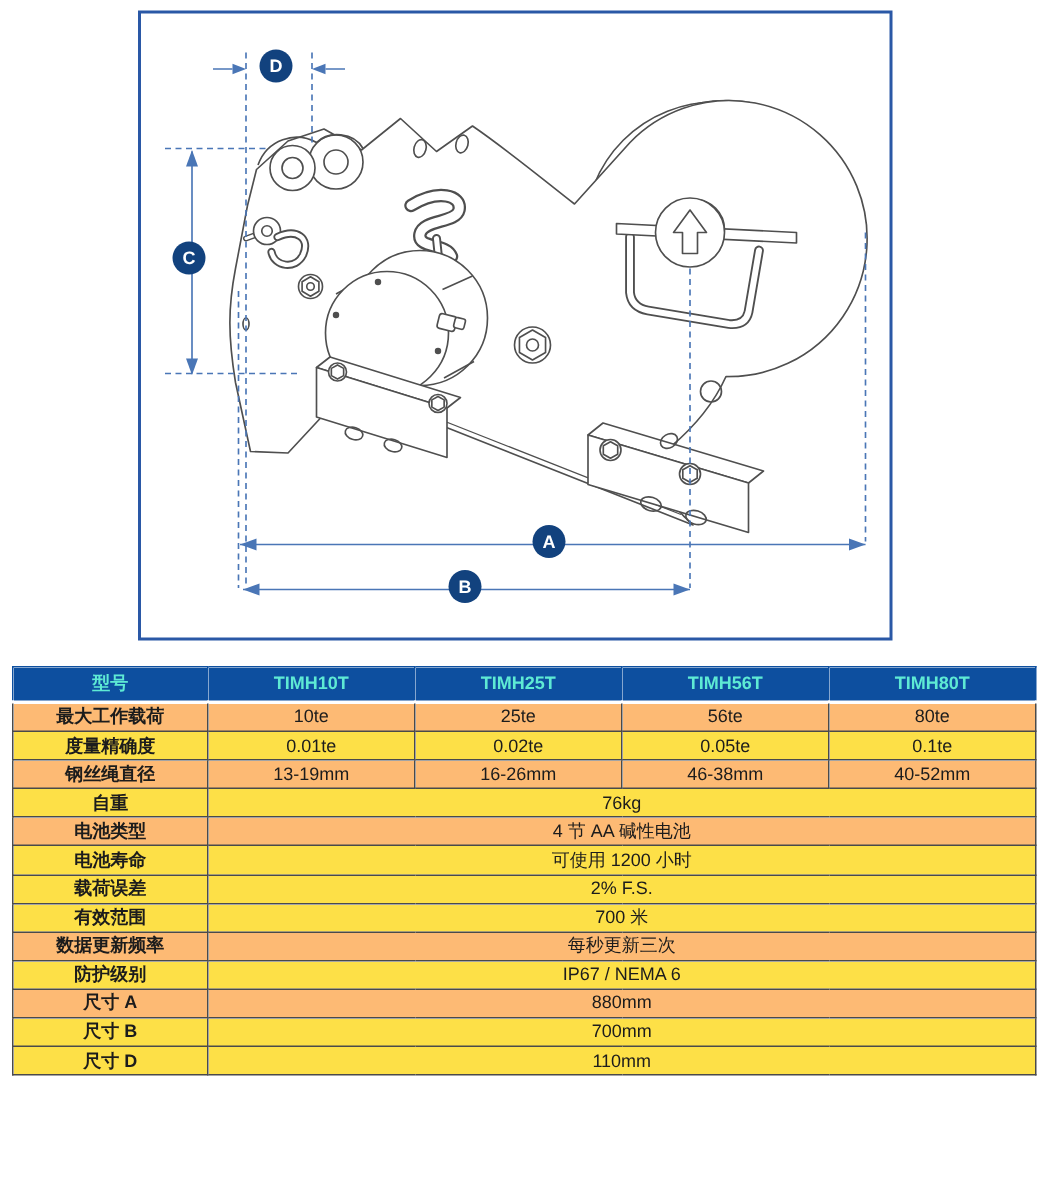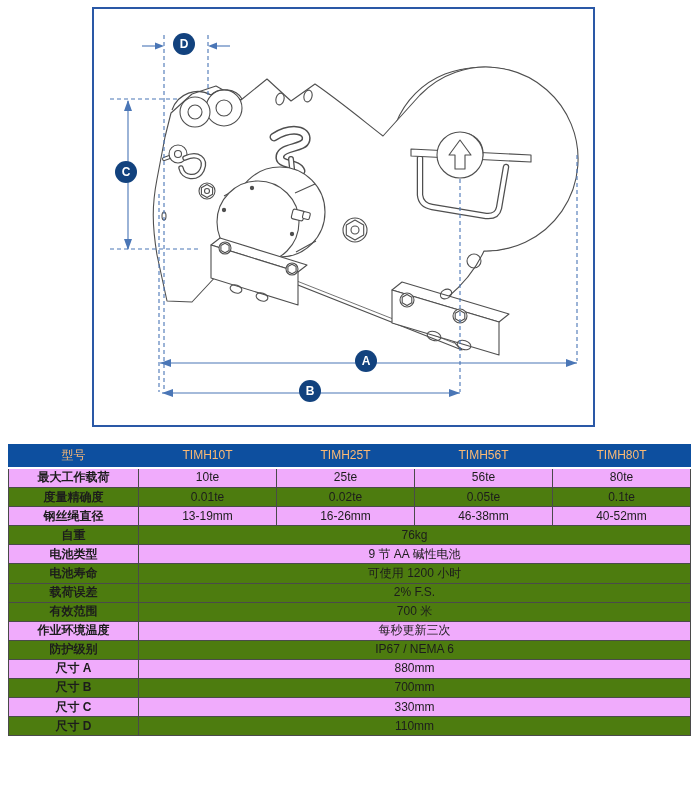--- a/index.html
+++ b/index.html
@@ -28,26 +28,26 @@
   table.spec-table{
     position:absolute;left:8px;top:444px;width:682px;
     border-collapse:collapse;table-layout:fixed;
     font-size:12px;color:#1c1c1c;
   }
   .spec-table th,.spec-table td{
     border:1px solid #4a4a4a;text-align:center;vertical-align:middle;
     padding:0;line-height:1.1;overflow:hidden;white-space:nowrap;
   }
   .spec-table thead th{
-    background:#0d4f9f;color:#fdba74;font-weight:normal;height:22px;
+    background:#0d4f9f;color:#5eead4;font-weight:bold;height:22px;
     border:1px solid #0d4f9f;border-left:1px solid #4f7cba;border-bottom:2px solid #ffffff;
   }
   .spec-table thead th:first-child{border-left:1px solid #0d4f9f;}
-  .spec-table tbody td{height:18.1px;background:#f0abfc;}
-  .spec-table tbody tr.alt td{background:#4d7c0f;margin-left:16px;}
+  .spec-table tbody td{height:18.1px;background:#fdba74;}
+  .spec-table tbody tr.alt td{background:#fde047;margin-left:16px;}
   .spec-table td.lbl{font-weight:bold;}
 </style>
 </head>
 <body>
 
 <div class="page">
 
   <div class="draw-box">
     <svg width="499" height="416" viewBox="0 0 499 416">
 
@@ -231,53 +231,49 @@
         <td>16-26mm</td>
         <td>46-38mm</td>
         <td>40-52mm</td>
       </tr>
       <tr class="alt">
         <td class="lbl">自重</td>
         <td colspan="4">76kg</td>
       </tr>
       <tr>
         <td class="lbl">电池类型</td>
-        <td colspan="4">9 节 AA 碱性电池</td>
+        <td colspan="4">4 节 AA 碱性电池</td>
       </tr>
       <tr class="alt">
         <td class="lbl">电池寿命</td>
         <td colspan="4">可使用 1200 小时</td>
       </tr>
       <tr class="alt">
         <td class="lbl">载荷误差</td>
         <td colspan="4">2% F.S.</td>
       </tr>
       <tr class="alt">
         <td class="lbl">有效范围</td>
         <td colspan="4">700 米</td>
       </tr>
       <tr>
-        <td class="lbl">作业环境温度</td>
+        <td class="lbl">数据更新频率</td>
         <td colspan="4">每秒更新三次</td>
       </tr>
       <tr class="alt">
         <td class="lbl">防护级别</td>
         <td colspan="4">IP67 / NEMA 6</td>
       </tr>
       <tr>
         <td class="lbl">尺寸 A</td>
         <td colspan="4">880mm</td>
       </tr>
       <tr class="alt">
         <td class="lbl">尺寸 B</td>
         <td colspan="4">700mm</td>
-      </tr>
-      <tr>
-        <td class="lbl">尺寸 C</td>
-        <td colspan="4">330mm</td>
       </tr>
       <tr class="alt">
         <td class="lbl">尺寸 D</td>
         <td colspan="4">110mm</td>
       </tr>
     </tbody>
   </table>
 </div>
 
 </body></html>

